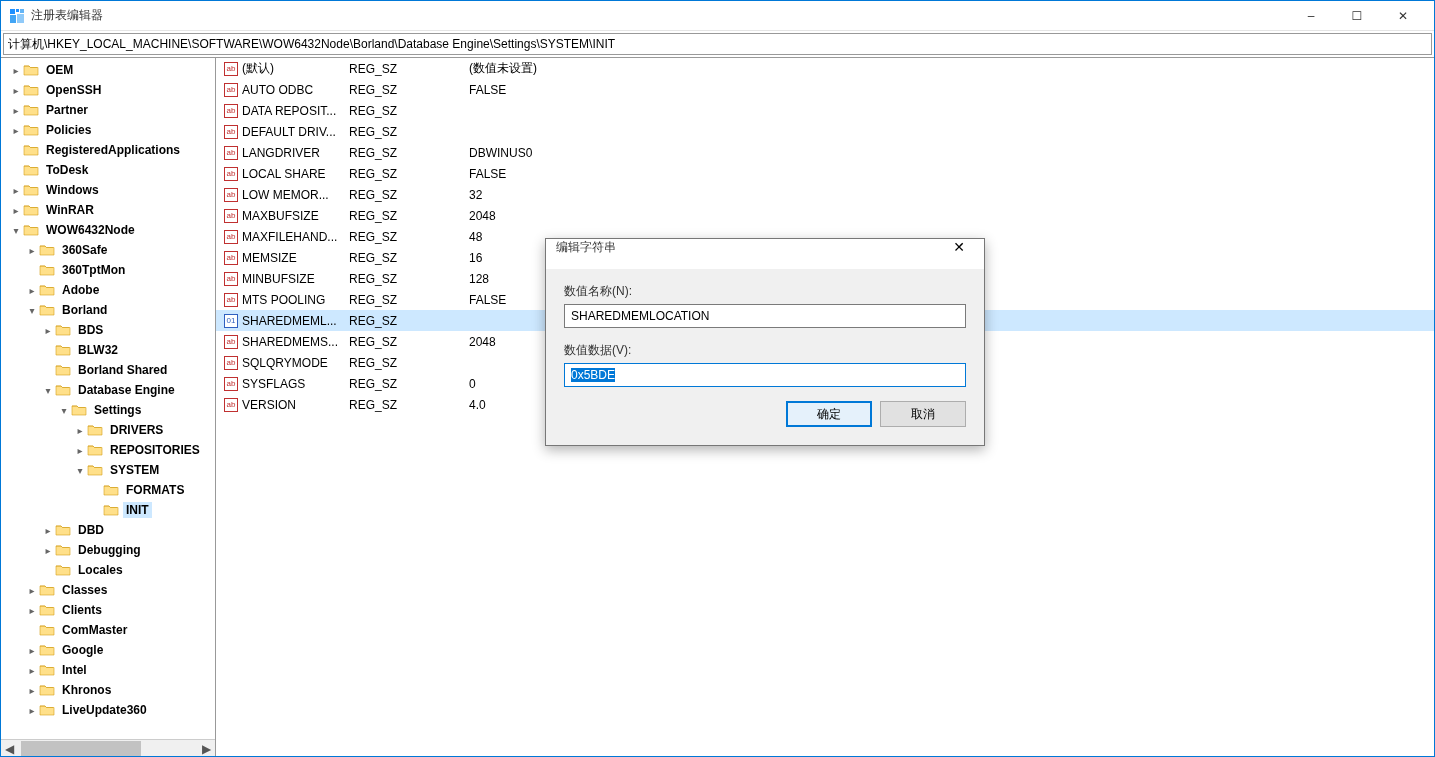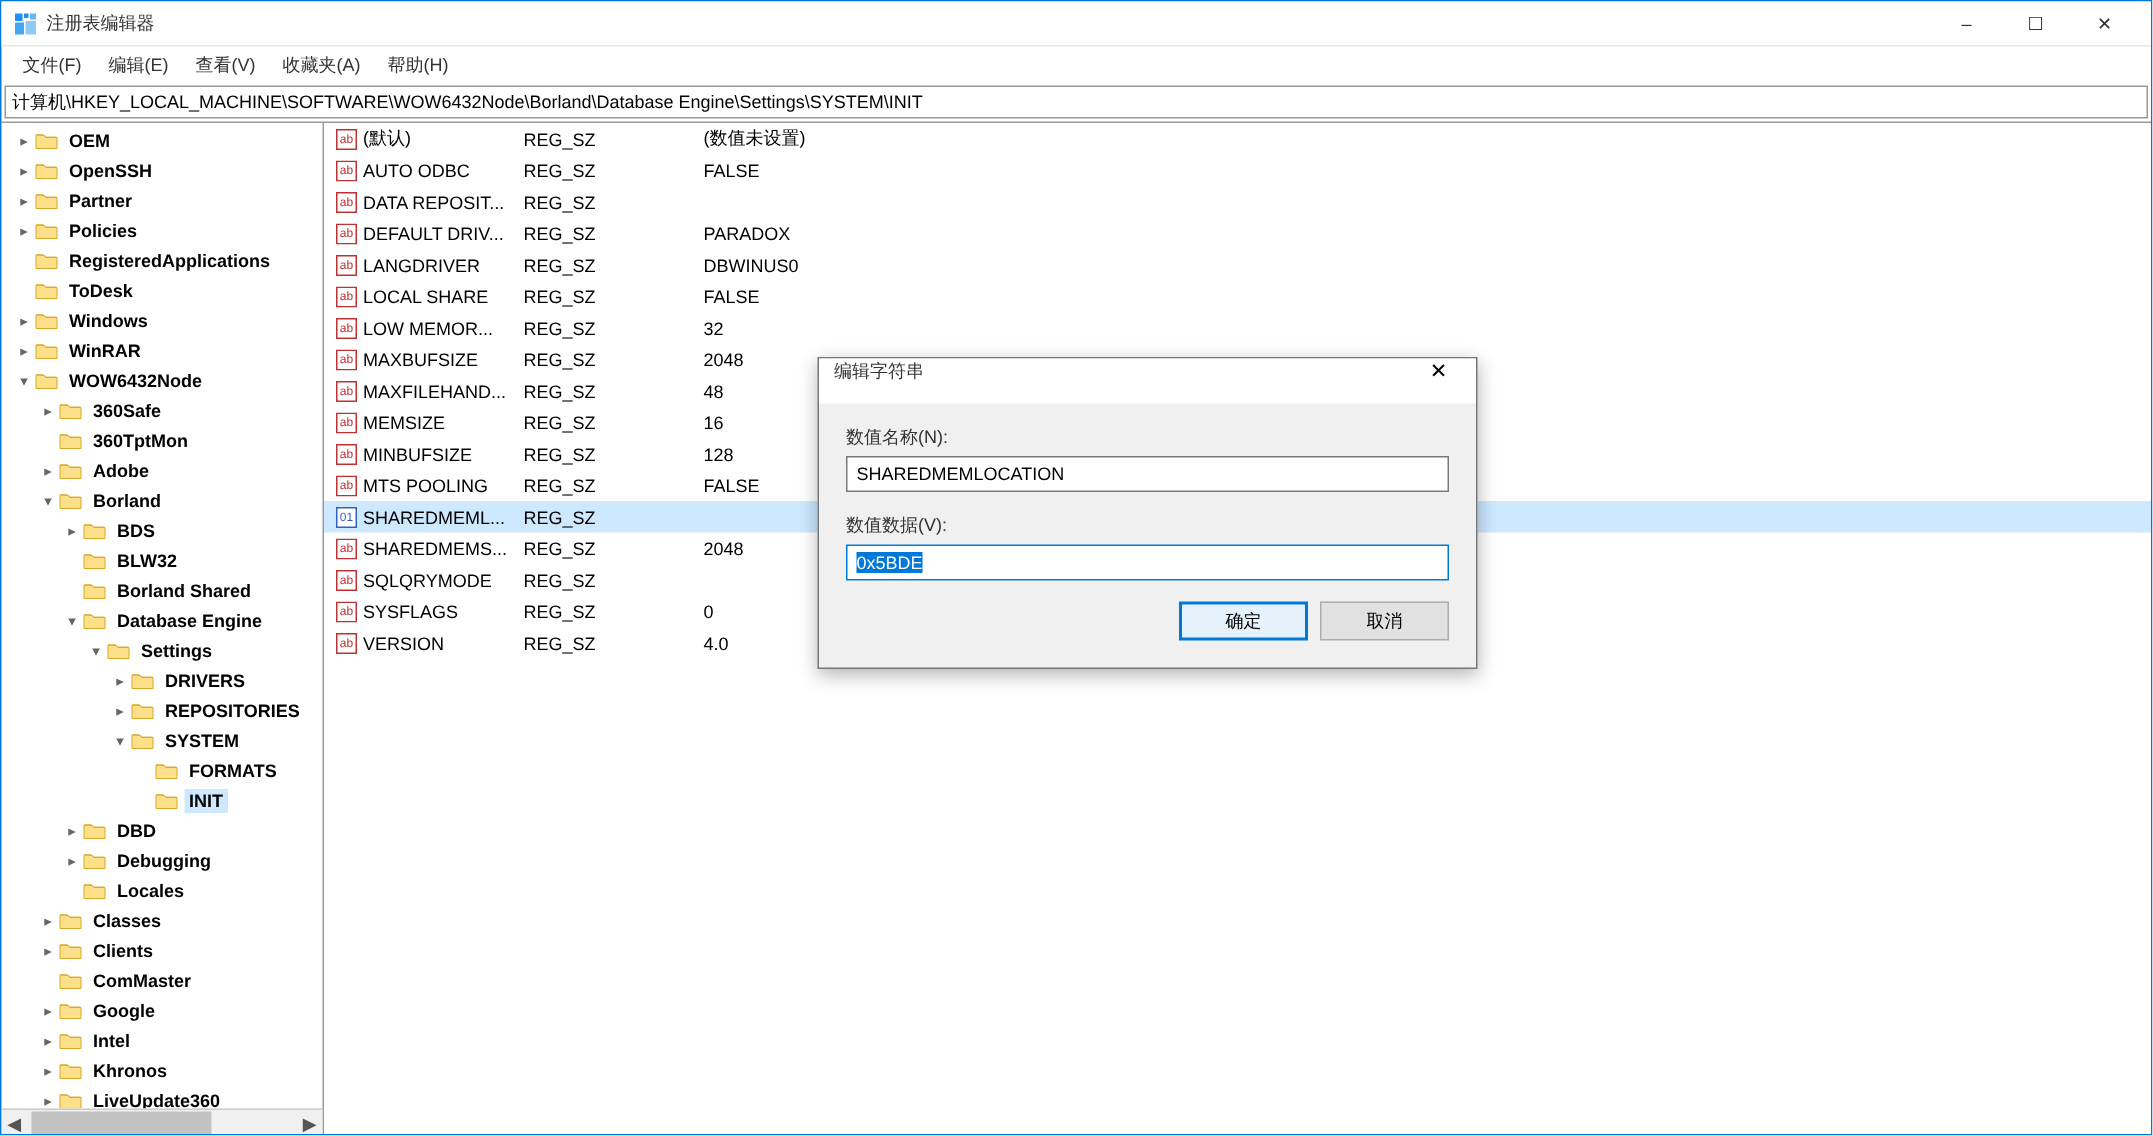--- a/index.html
+++ b/index.html
@@ -74,27 +74,20 @@
         </svg>
     </span>
     <span class="title">注册表编辑器</span>
     <div class="winbtns">
       <div class="winbtn">–</div>
       <div class="winbtn">☐</div>
       <div class="winbtn close">✕</div>
     </div>
   </div>
 
-  <div class="menubar">
-    <span class="mitem">文件(F)</span>
-    <span class="mitem">编辑(E)</span>
-    <span class="mitem">查看(V)</span>
-    <span class="mitem">收藏夹(A)</span>
-    <span class="mitem">帮助(H)</span>
-  </div>
 
   <div class="addressbar">
     <span>计算机\HKEY_LOCAL_MACHINE\SOFTWARE\WOW6432Node\Borland\Database Engine\Settings\SYSTEM\INIT</span>
   </div>
 
   <div class="content">
     <div class="treepane">
       <div class="treebody">
         <div class="tree" id="tree">
             <div class="node">
@@ -494,21 +487,20 @@
             </div>
             <div class="cell type">REG_SZ</div>
             <div class="cell data"></div>
           </div>
           <div class="row">
             <div class="cell name">
               <span class="valicon">ab</span>
               <span>DEFAULT DRIV...</span>
             </div>
             <div class="cell type">REG_SZ</div>
-            <div class="cell data">PARADOX</div>
           </div>
           <div class="row">
             <div class="cell name">
               <span class="valicon">ab</span>
               <span>LANGDRIVER</span>
             </div>
             <div class="cell type">REG_SZ</div>
             <div class="cell data">DBWINUS0</div>
           </div>
           <div class="row">

